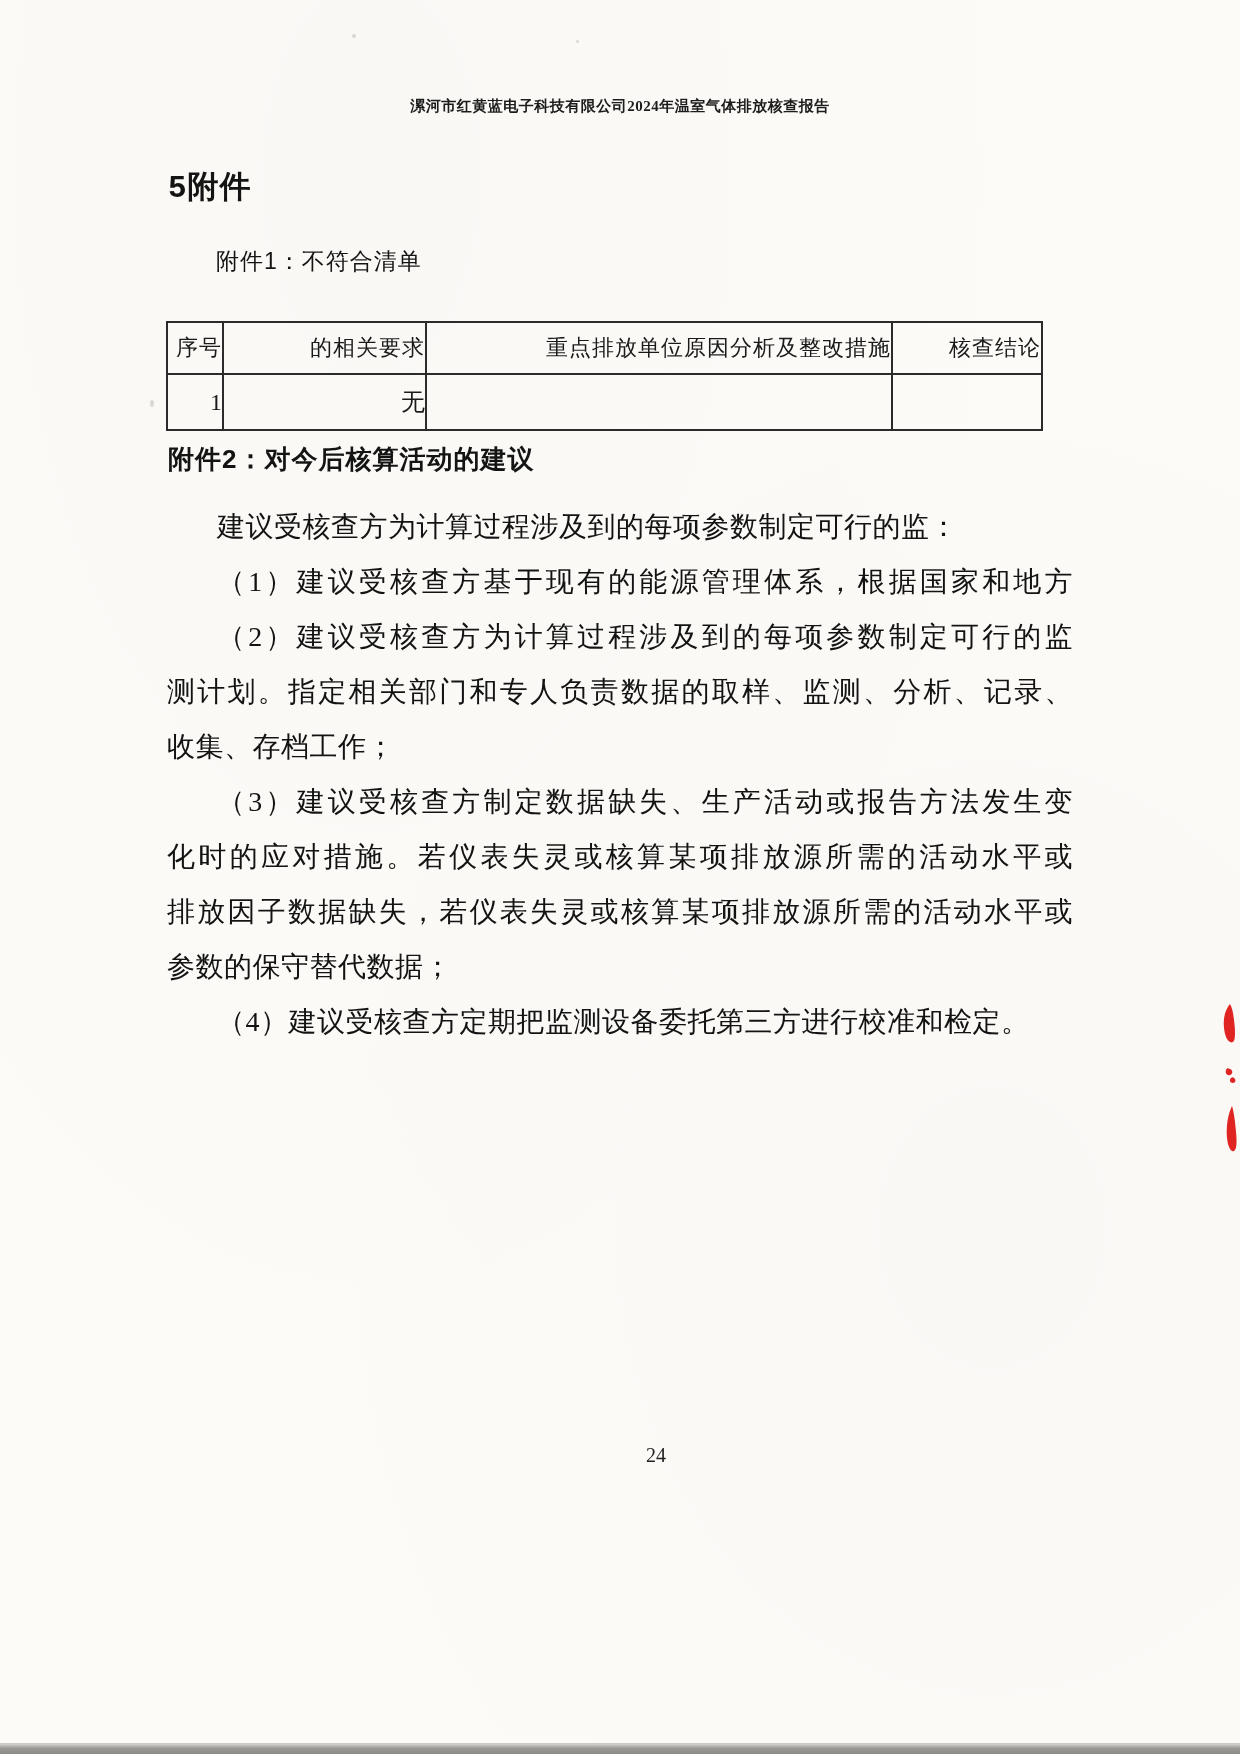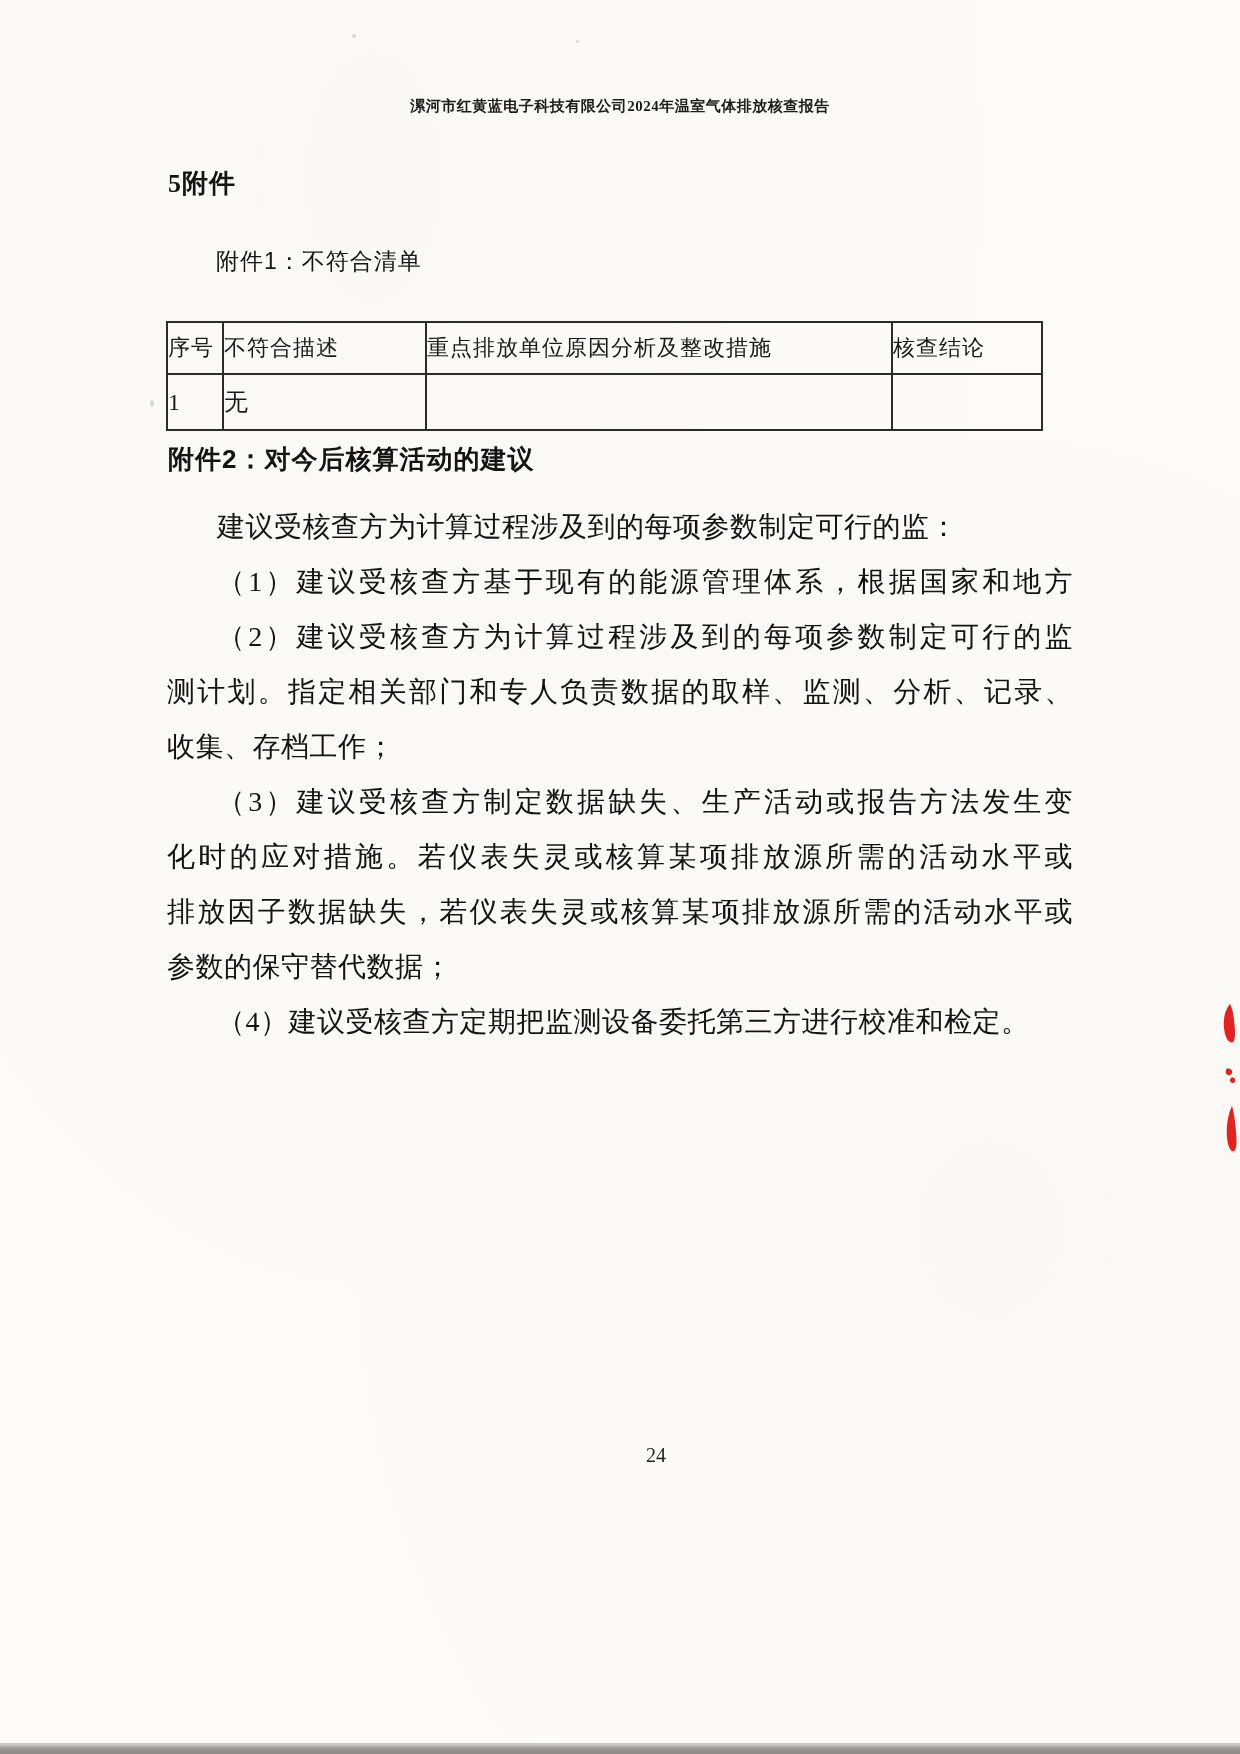--- a/index.html
+++ b/index.html
@@ -21,22 +21,22 @@
   .doc-header {
     position: absolute; top: 97px; left: 0; width: 100%;
     text-align: center;
     font-size: 15px; font-weight: 700;
     letter-spacing: 0.5px;
     color: #1c1c1c;
     font-family: "Liberation Serif", serif;
   }
   .h-main {
     position: absolute; left: 168px; top: 166px;
-    font-family: Liberation Serif, serif;
-    font-size: 26px; font-weight: 700; color: #141414;
+    font-family: Liberation Mono, monospace;
+    font-size: 31px; font-weight: 700; color: #141414;
     letter-spacing: 1px;
   }
   .h-att1 {
     position: absolute; left: 168px; top: 246px;
     font-family: "Liberation Sans", sans-serif;
     font-size: 23px; font-weight: 400; color: #141414;
     letter-spacing: 1px;
     margin-left: 48px;
   }
   .h-att2 {
@@ -46,21 +46,21 @@
     letter-spacing: 1px;
   }
   table.nc-table {
     position: absolute; left: 166px; top: 321px;
     width: 875px;
     border-collapse: collapse;
     table-layout: fixed;
   }
   table.nc-table th, table.nc-table td {
     border: 2px solid #2b2b2b;
-    text-align: left; vertical-align: middle;
+    text-align: right; vertical-align: middle;
     font-weight: 400;
     color: #1a1a1a;
     margin-left: 32px;
   }
   table.nc-table th { height: 52px; font-size: 22px; letter-spacing: 1px; }
   table.nc-table td { height: 56px; font-size: 24px; }
   col.c1 { width: 56px; }
   col.c2 { width: 203px; }
   col.c3 { width: 466px; }
   col.c4 { width: 150px; }
@@ -116,21 +116,21 @@
   <table class="nc-table">
     <colgroup>
       <col class="c1">
         <col class="c2">
         <col class="c3">
         <col class="c4">
     </colgroup>
     <thead>
       <tr>
         <th>序号</th>
-        <th>不符合描述</th>
+        <th>的相关要求</th>
         <th>重点排放单位原因分析及整改措施</th>
         <th>核查结论</th>
       </tr>
     </thead>
     <tbody>
       <tr>
         <td>1</td>
         <td>无</td>
         <td></td>
         <td></td>

